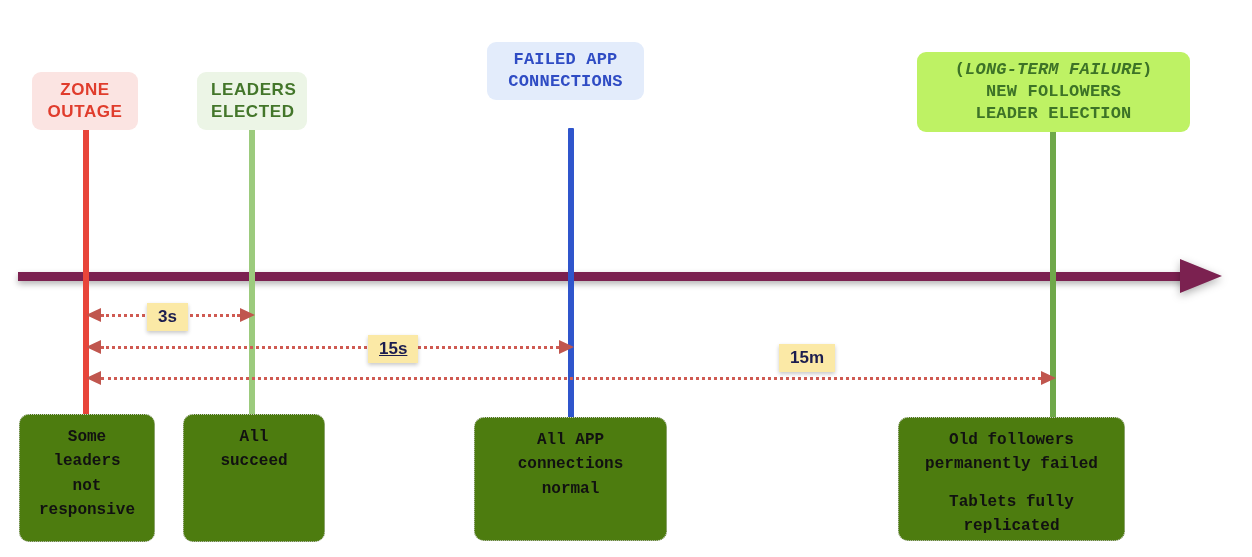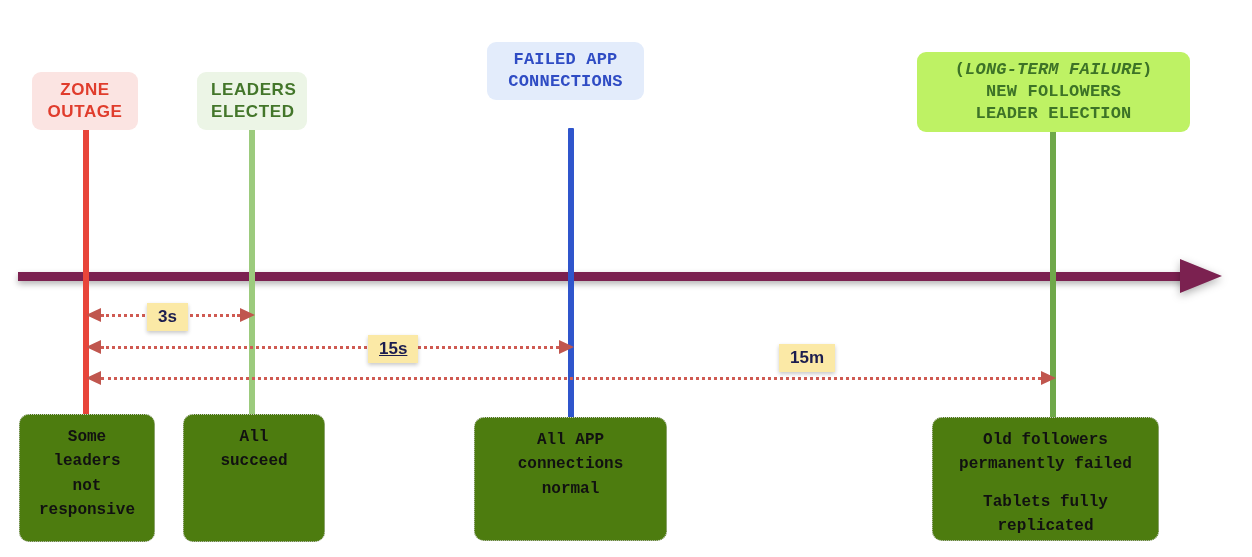--- a/index.html
+++ b/index.html
@@ -186,21 +186,21 @@
     <span class="ln">All</span>
     <span class="ln">succeed</span>
   </div>
 
   <div class="state-box" style="left:474px; top:417px; width:193px; height:124px;">
     <span class="ln">All APP</span>
     <span class="ln">connections</span>
     <span class="ln">normal</span>
   </div>
 
-  <div class="state-box" style="left:932px; top:417px; width:227px; height:124px;">
+  <div class="state-box" style="left:898px; top:417px; width:227px; height:124px;">
     <span class="ln">Old followers</span>
     <span class="ln">permanently failed</span>
     <span class="gap"></span>
     <span class="ln">Tablets fully</span>
     <span class="ln">replicated</span>
   </div>
 
 </div>
 
 </body></html>

